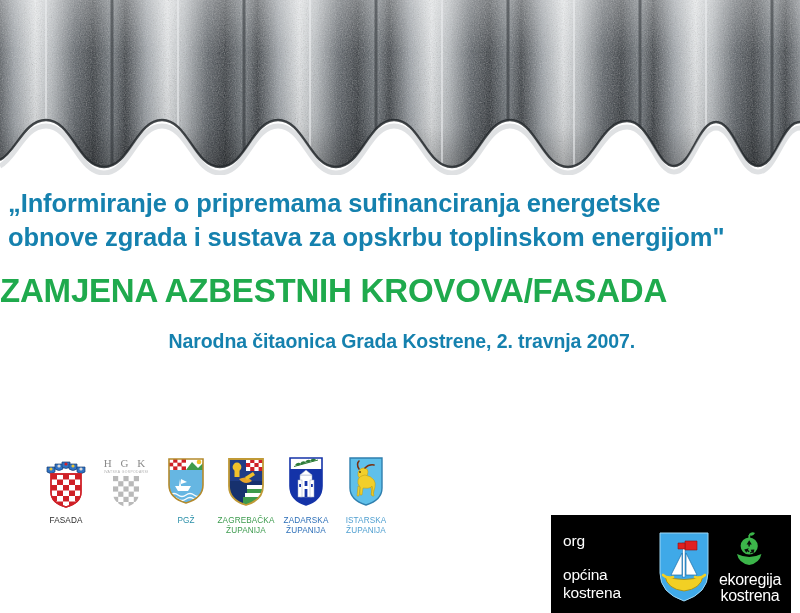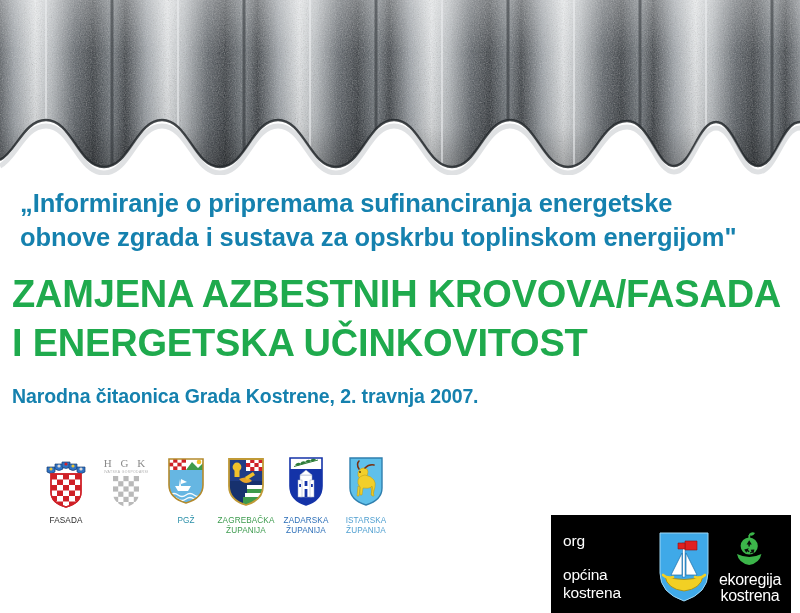--- a/index.html
+++ b/index.html
@@ -28,40 +28,40 @@
     height: 175px;
     overflow: hidden;
   }
   .roof-banner svg {
     display: block;
   }
 
   
   .text-block {
     position: absolute;
-    left: 12px;
+    left: 0;
     top: 186px;
     width: 635px;
-    text-align: left;
+    text-align: right;
   }
   .subtitle {
     color: #1581ae;
     font-size: 25.5px;
     font-weight: bold;
     line-height: 1.34;
     letter-spacing: -0.1px;
     padding: 0 8px;
     margin: 0;
   }
   .subtitle .ln { display: block; white-space: nowrap; }
 
   .main-title {
     margin: 16px 0 0 0;
     color: #1faa4d;
-    font-size: 38px;
+    font-size: 33px;
     font-weight: bold;
     line-height: 1.28;
     letter-spacing: -0.2px;
   }
   .main-title .ln { display: block; white-space: nowrap; }
 
   .venue-line {
     margin: 17px 0 0 0;
     color: #1581ae;
     font-size: 19.5px;
@@ -282,21 +282,20 @@
 
   <div class="text-block">
 
     <p class="subtitle">
       <span class="ln">„Informiranje o pripremama sufinanciranja energetske</span>
       <span class="ln">obnove zgrada i sustava za opskrbu toplinskom energijom"</span>
     </p>
 
     <h1 class="main-title">
       <span class="ln">ZAMJENA AZBESTNIH KROVOVA/FASADA</span>
-      <span class="ln">I ENERGETSKA UČINKOVITOST</span>
     </h1>
 
     <p class="venue-line">Narodna čitaonica Grada Kostrene, 2. travnja 2007.</p>
   </div>
 
   <div class="logo-strip">
 
     <div class="logo-item">
       <div class="crest">
         <svg width="44" height="54" viewBox="0 0 44 54">

